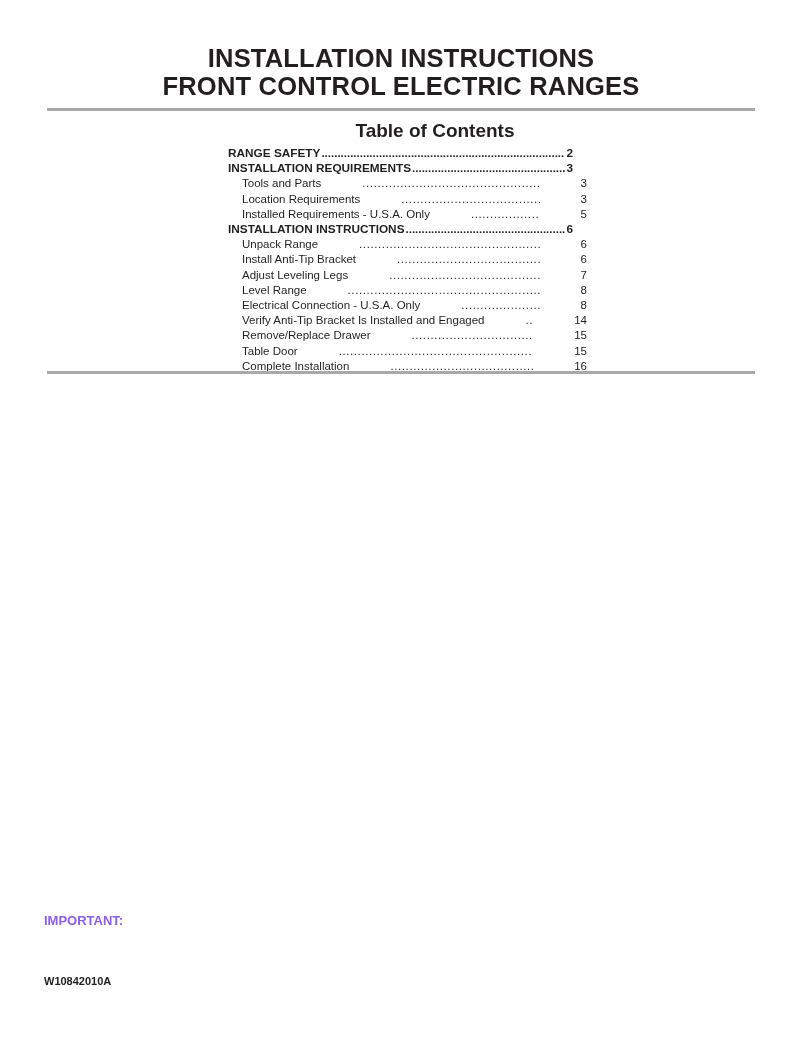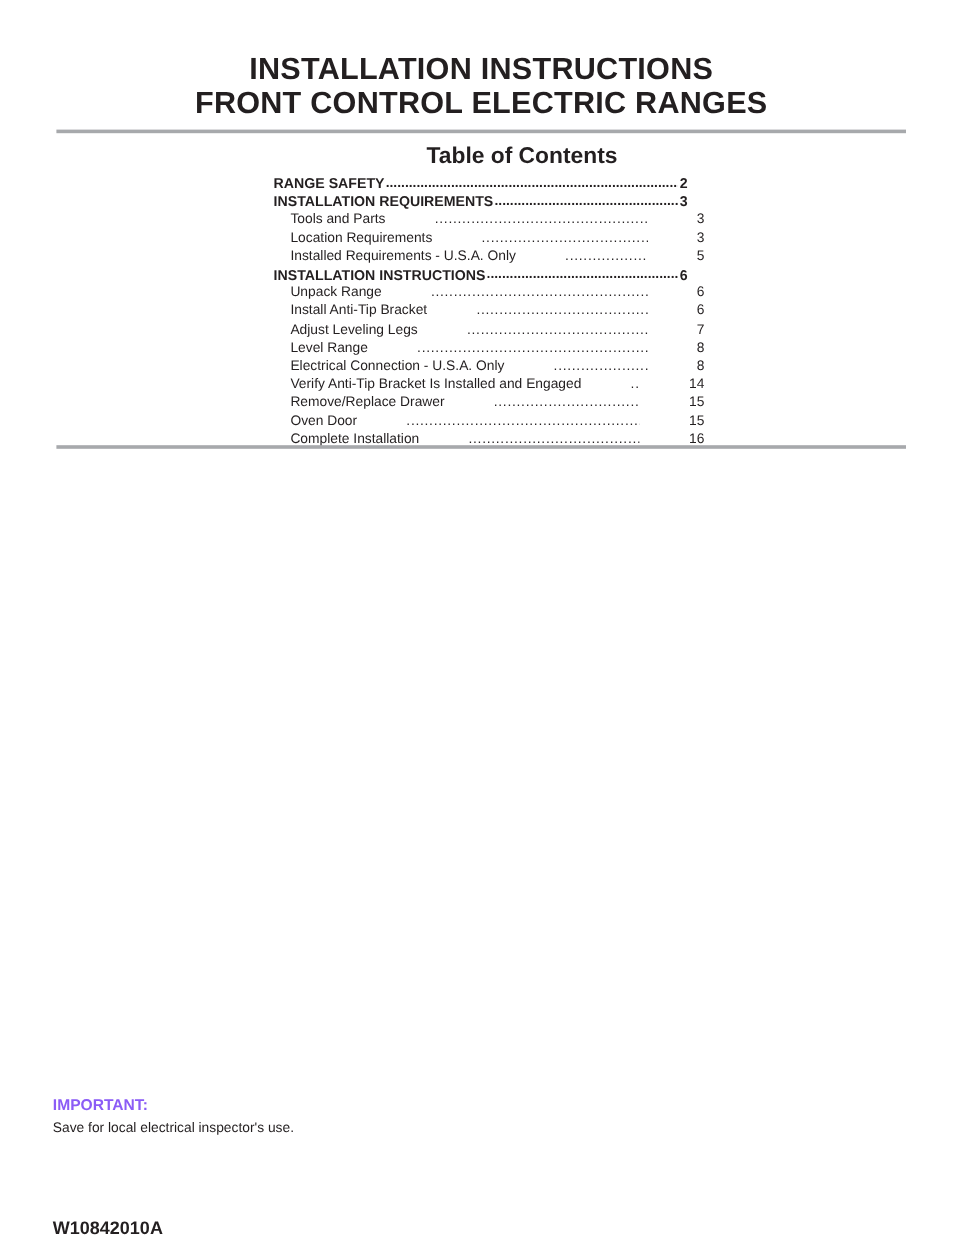--- a/index.html
+++ b/index.html
@@ -125,23 +125,22 @@
     font-size: 11.5px;
     color: #231f20;
     line-height: 16px;
     margin-top: 3px;
   }
   .doc-code {
     position: absolute;
     left: 44px;
     top: 975px;
     font-weight: bold;
-    font-size: 15px;
-    color: #231f20;
-    margin-top: 40px;
+    font-size: 11px;
+    color: #231f20;
   }
 </style>
 </head>
 <body>
 
 <div class="page">
 
   <div class="title-block">
     <div class="title-line">INSTALLATION INSTRUCTIONS</div>
     <div class="title-line">FRONT CONTROL ELECTRIC RANGES</div>
@@ -225,35 +224,34 @@
       <span class="toc-page">14</span>
     </div>
 
     <div class="toc-row level-2">
       <span class="toc-label">Remove/Replace Drawer</span>
       <span class="toc-dots">...............................................................................................................................................</span>
       <span class="toc-page">15</span>
     </div>
 
     <div class="toc-row level-2">
-      <span class="toc-label">Oven Door</span>
+      <span class="toc-label">Table Door</span>
       <span class="toc-dots">...............................................................................................................................................</span>
       <span class="toc-page">15</span>
     </div>
 
     <div class="toc-row level-2">
       <span class="toc-label">Complete Installation</span>
       <span class="toc-dots">...............................................................................................................................................</span>
       <span class="toc-page">16</span>
     </div>
 
   </div>
 
   <div class="rule bottom"></div>
 
   <div class="important-block">
     <div class="important-title">IMPORTANT:</div>
-    <div class="important-text">Save for local electrical inspector's use.</div>
   </div>
 
   <div class="doc-code">W10842010A</div>
 
 </div>
 
 </body></html>

